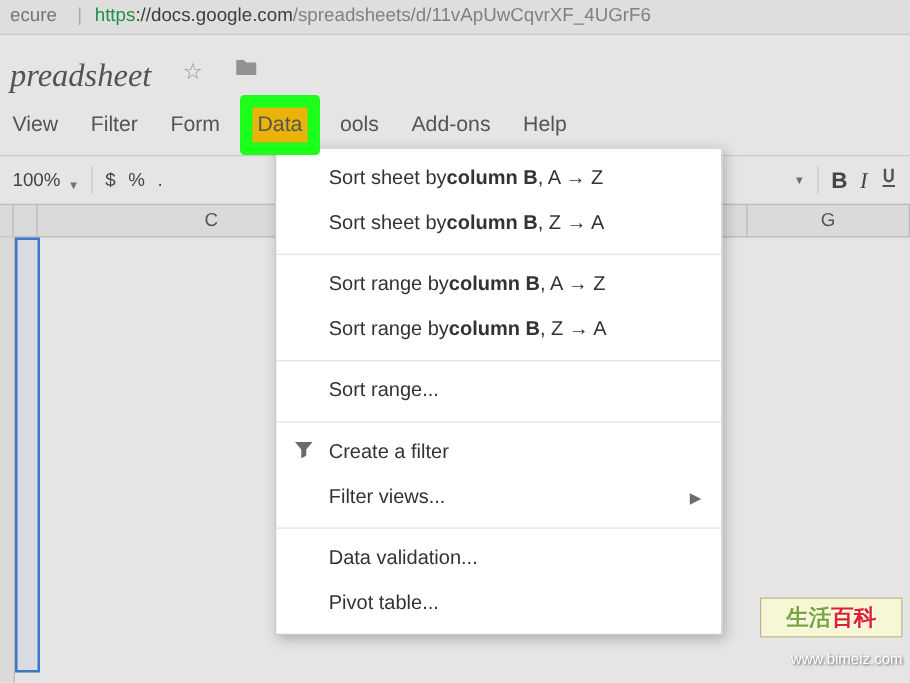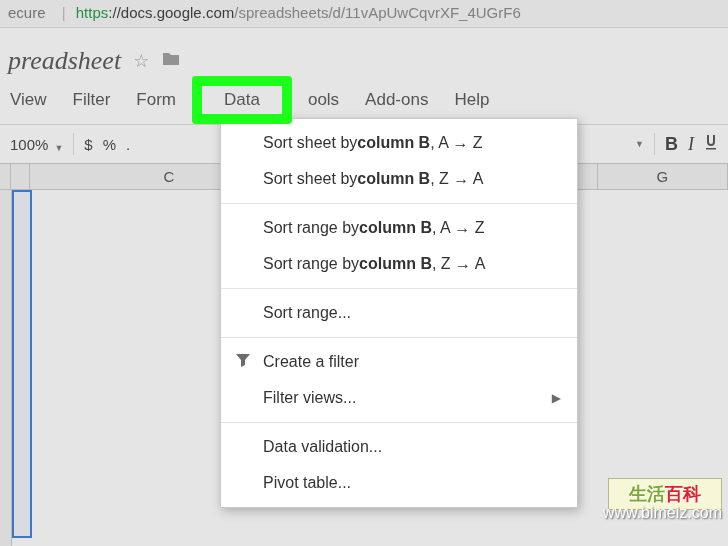--- a/index.html
+++ b/index.html
@@ -6,28 +6,28 @@
   html, body { width: 728px; height: 546px; overflow: hidden; font-family: Arial, Helvetica, sans-serif; }
   .overlay-dim { position: absolute; inset: 0; background: rgba(80,80,80,0.15); pointer-events: none; z-index: 50; }
 
   .addr-bar { height: 28px; padding: 4px 8px; background: #f7f7f7; color: #5b5b5b; font-size: 15px; border-bottom: 1px solid #ddd; white-space: nowrap; overflow: hidden; }
   .addr-secure { color: #7a7a7a; margin-right: 6px; }
   .addr-divider { color: #bbb; margin: 0 6px; }
   .addr-https { color: #1a9c46; }
   .addr-host { color: #3a3a3a; }
   .addr-path { color: #8a8a8a; }
 
-  .title-row { display: flex; align-items: center; padding: 18px 8px 4px 8px; gap: 12px; }
+  .title-row { display: flex; padding: 18px 8px 4px 8px; gap: 25px; }
   .doc-title { font-size: 26px; color: #555; font-style: italic; font-family: Georgia, serif; }
   .star-icon, .folder-icon { color: #9e9e9e; font-size: 18px; }
 
   .menu-bar { display: flex; align-items: baseline; gap: 26px; padding: 6px 10px 10px 10px; font-size: 17px; color: #555; }
   .menu-item { cursor: pointer; }
   .menu-item.highlighted {
-    background: #e5e5e5; padding: 4px 22px; position: relative; z-index: 60;
+    background: #eab308; padding: 4px 4px; position: relative; z-index: 60;
     box-shadow: 0 0 0 10px #1bff1b, 2px 2px 5px rgba(0,0,0,0.3);
     border-radius: 1px;
   }
   .save-status { text-decoration: underline; color: #555; margin-left: 4px; }
 
   .toolbar { display: flex; align-items: center; gap: 10px; padding: 8px 10px; border-top: 1px solid #ddd; border-bottom: 1px solid #ccc; font-size: 15px; color: #444; }
   .tb-group { display: flex; align-items: center; gap: 10px; }
   .tb-zoom { display: flex; align-items: flex-end; gap: 6px; }
   .dd-tri { font-size: 9px; color: #777; }
   .tb-sep { width: 1px; height: 22px; background: #ddd; }
@@ -57,22 +57,22 @@
   .dd-item b { font-weight: bold; }
 
   .watermark-box {
     position: absolute; right: 6px; bottom: 36px; z-index: 70;
     background: #f7f7d8; border: 1px solid #b8b88a; padding: 3px 20px;
     font-size: 18px; color: #7aa63a; font-weight: bold; font-family: "SimHei","Heiti SC",sans-serif;
     text-shadow: 1px 1px 0 #fff;
   }
   .watermark-box .red { color: #d23; }
   .watermark-url {
-    position: absolute; right: 6px; bottom: 24px; z-index: 70;
-    color: #fff; font-size: 16px; text-shadow: 1px 1px 2px rgba(0,0,0,0.6);
+    position: absolute; right: 6px; bottom: 12px; z-index: 70;
+    color: #fff; font-size: 12px; text-shadow: 1px 1px 2px rgba(0,0,0,0.6);
     font-family: Arial, sans-serif;
   }
 </style>
 </head>
 <body>
 
 <div class="overlay-dim"></div>
 
 <div class="addr-bar">
   <span class="addr-secure">ecure</span>

